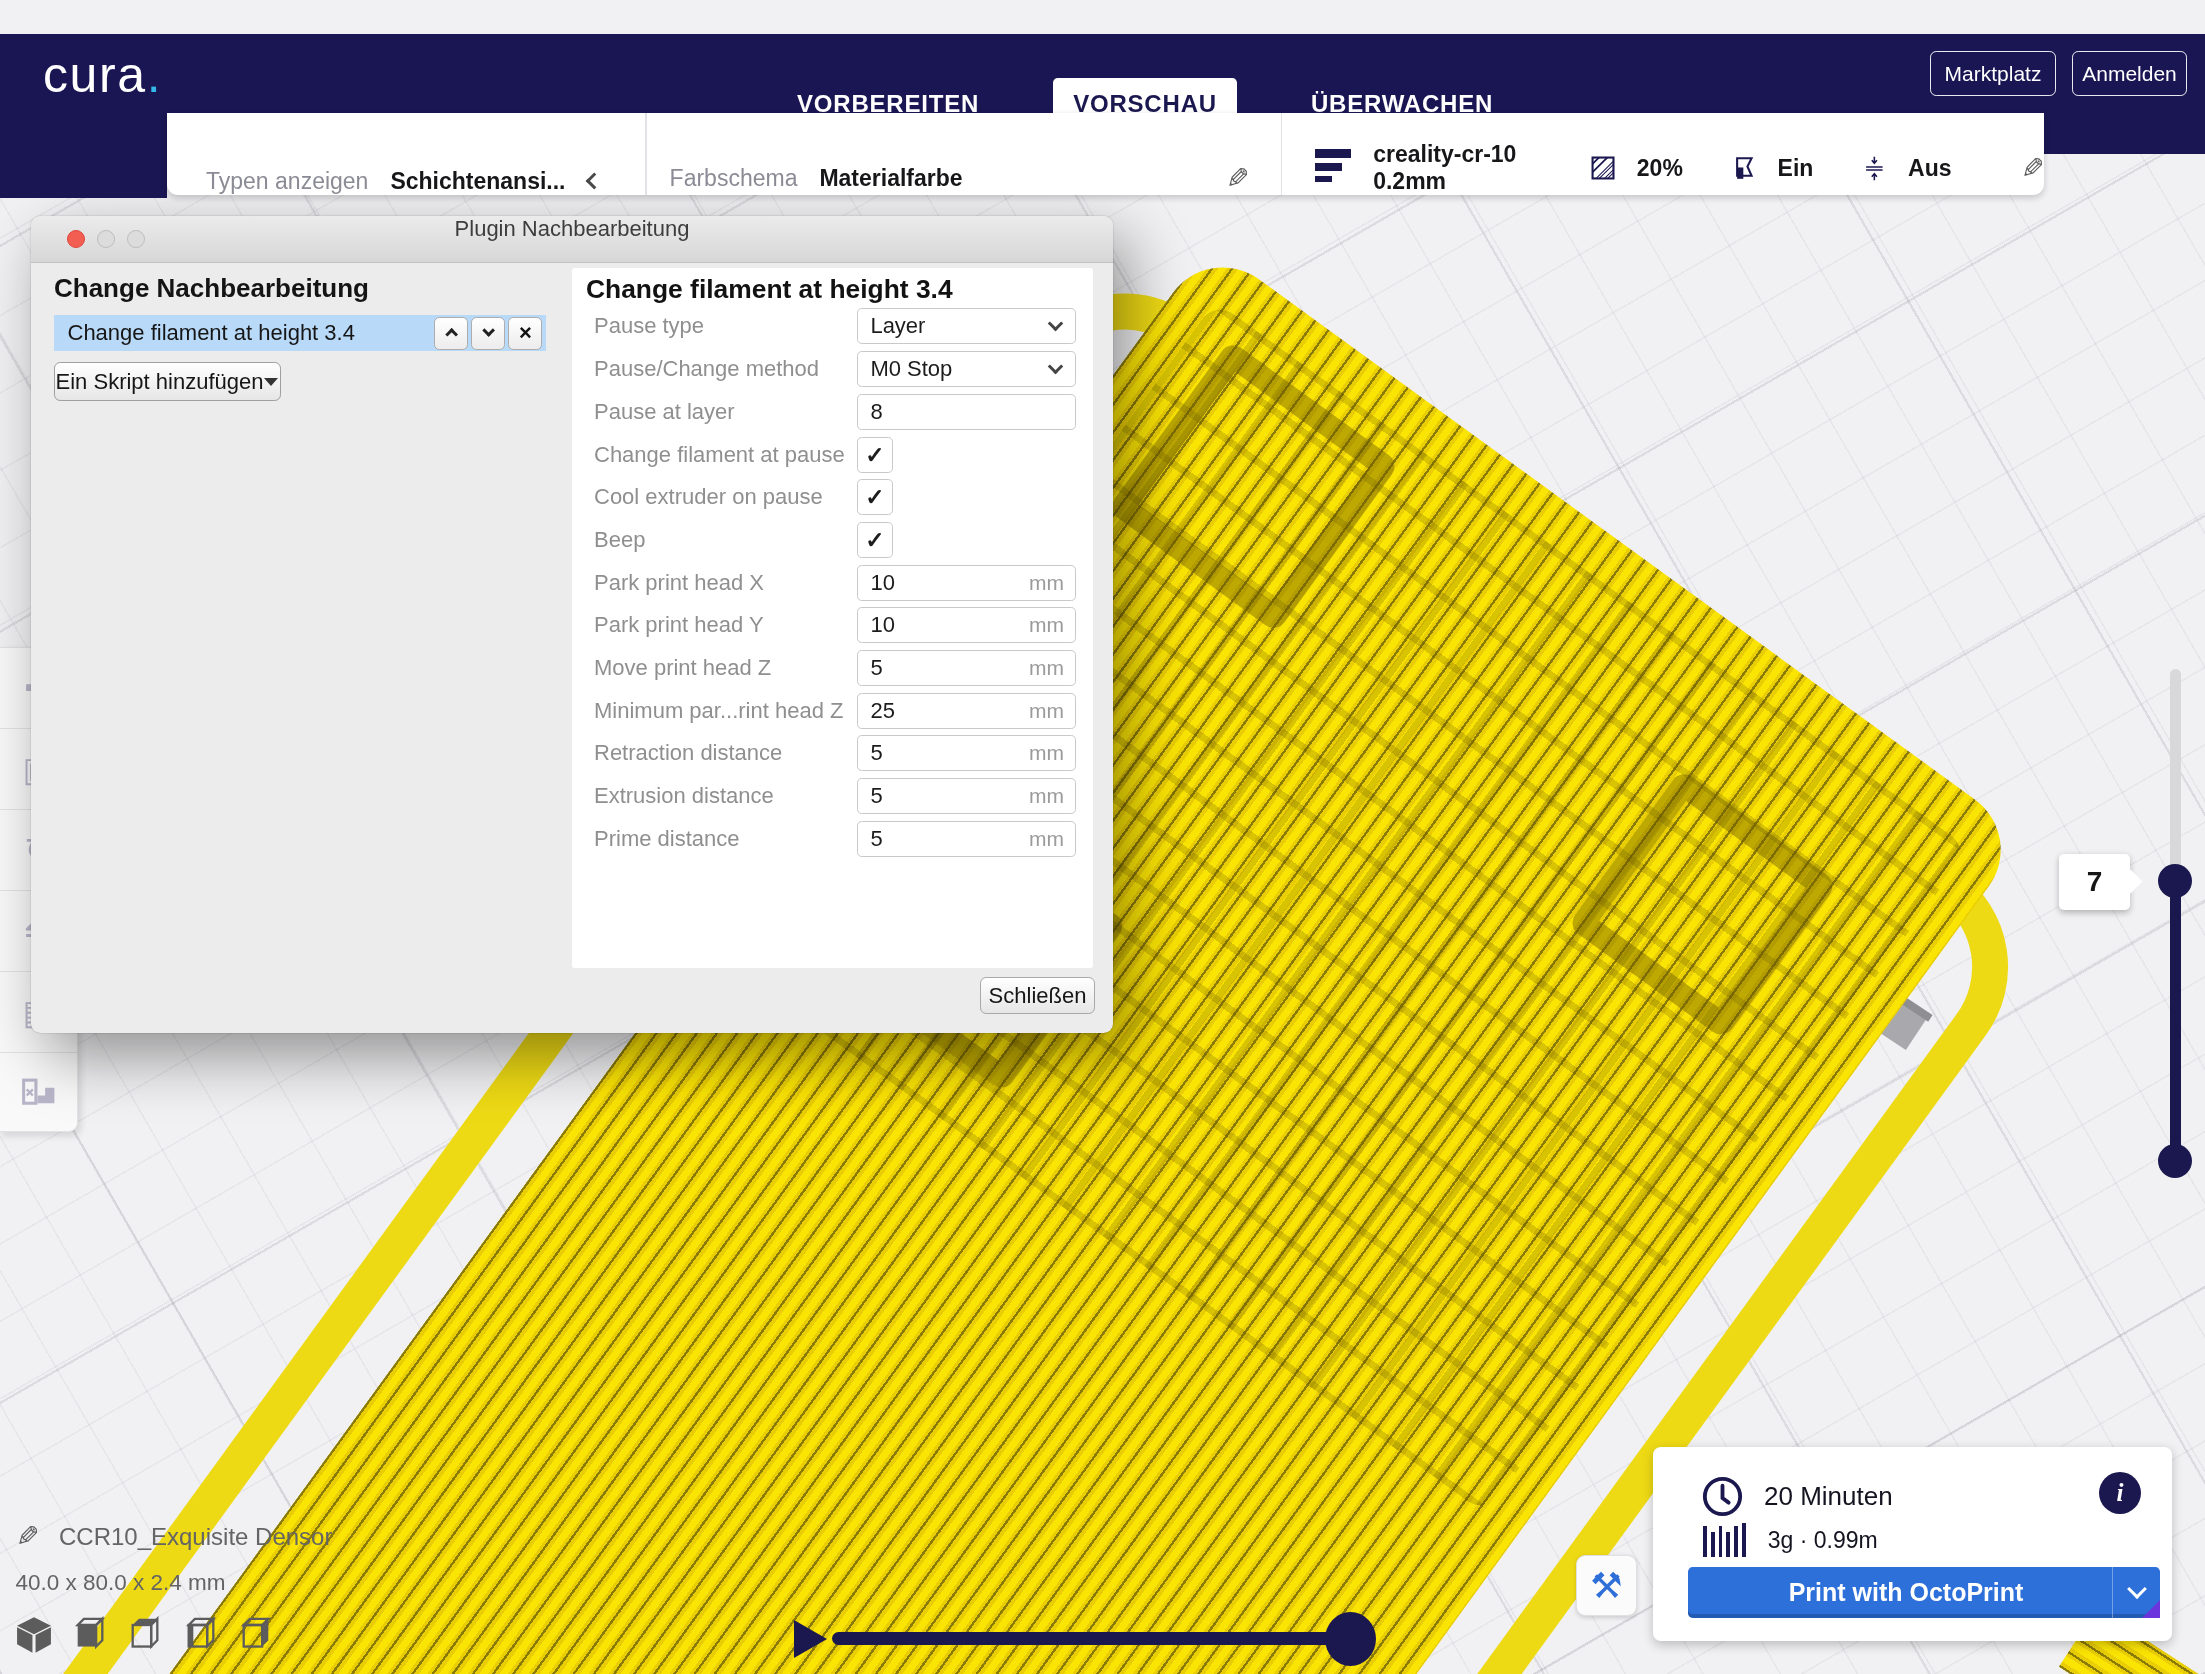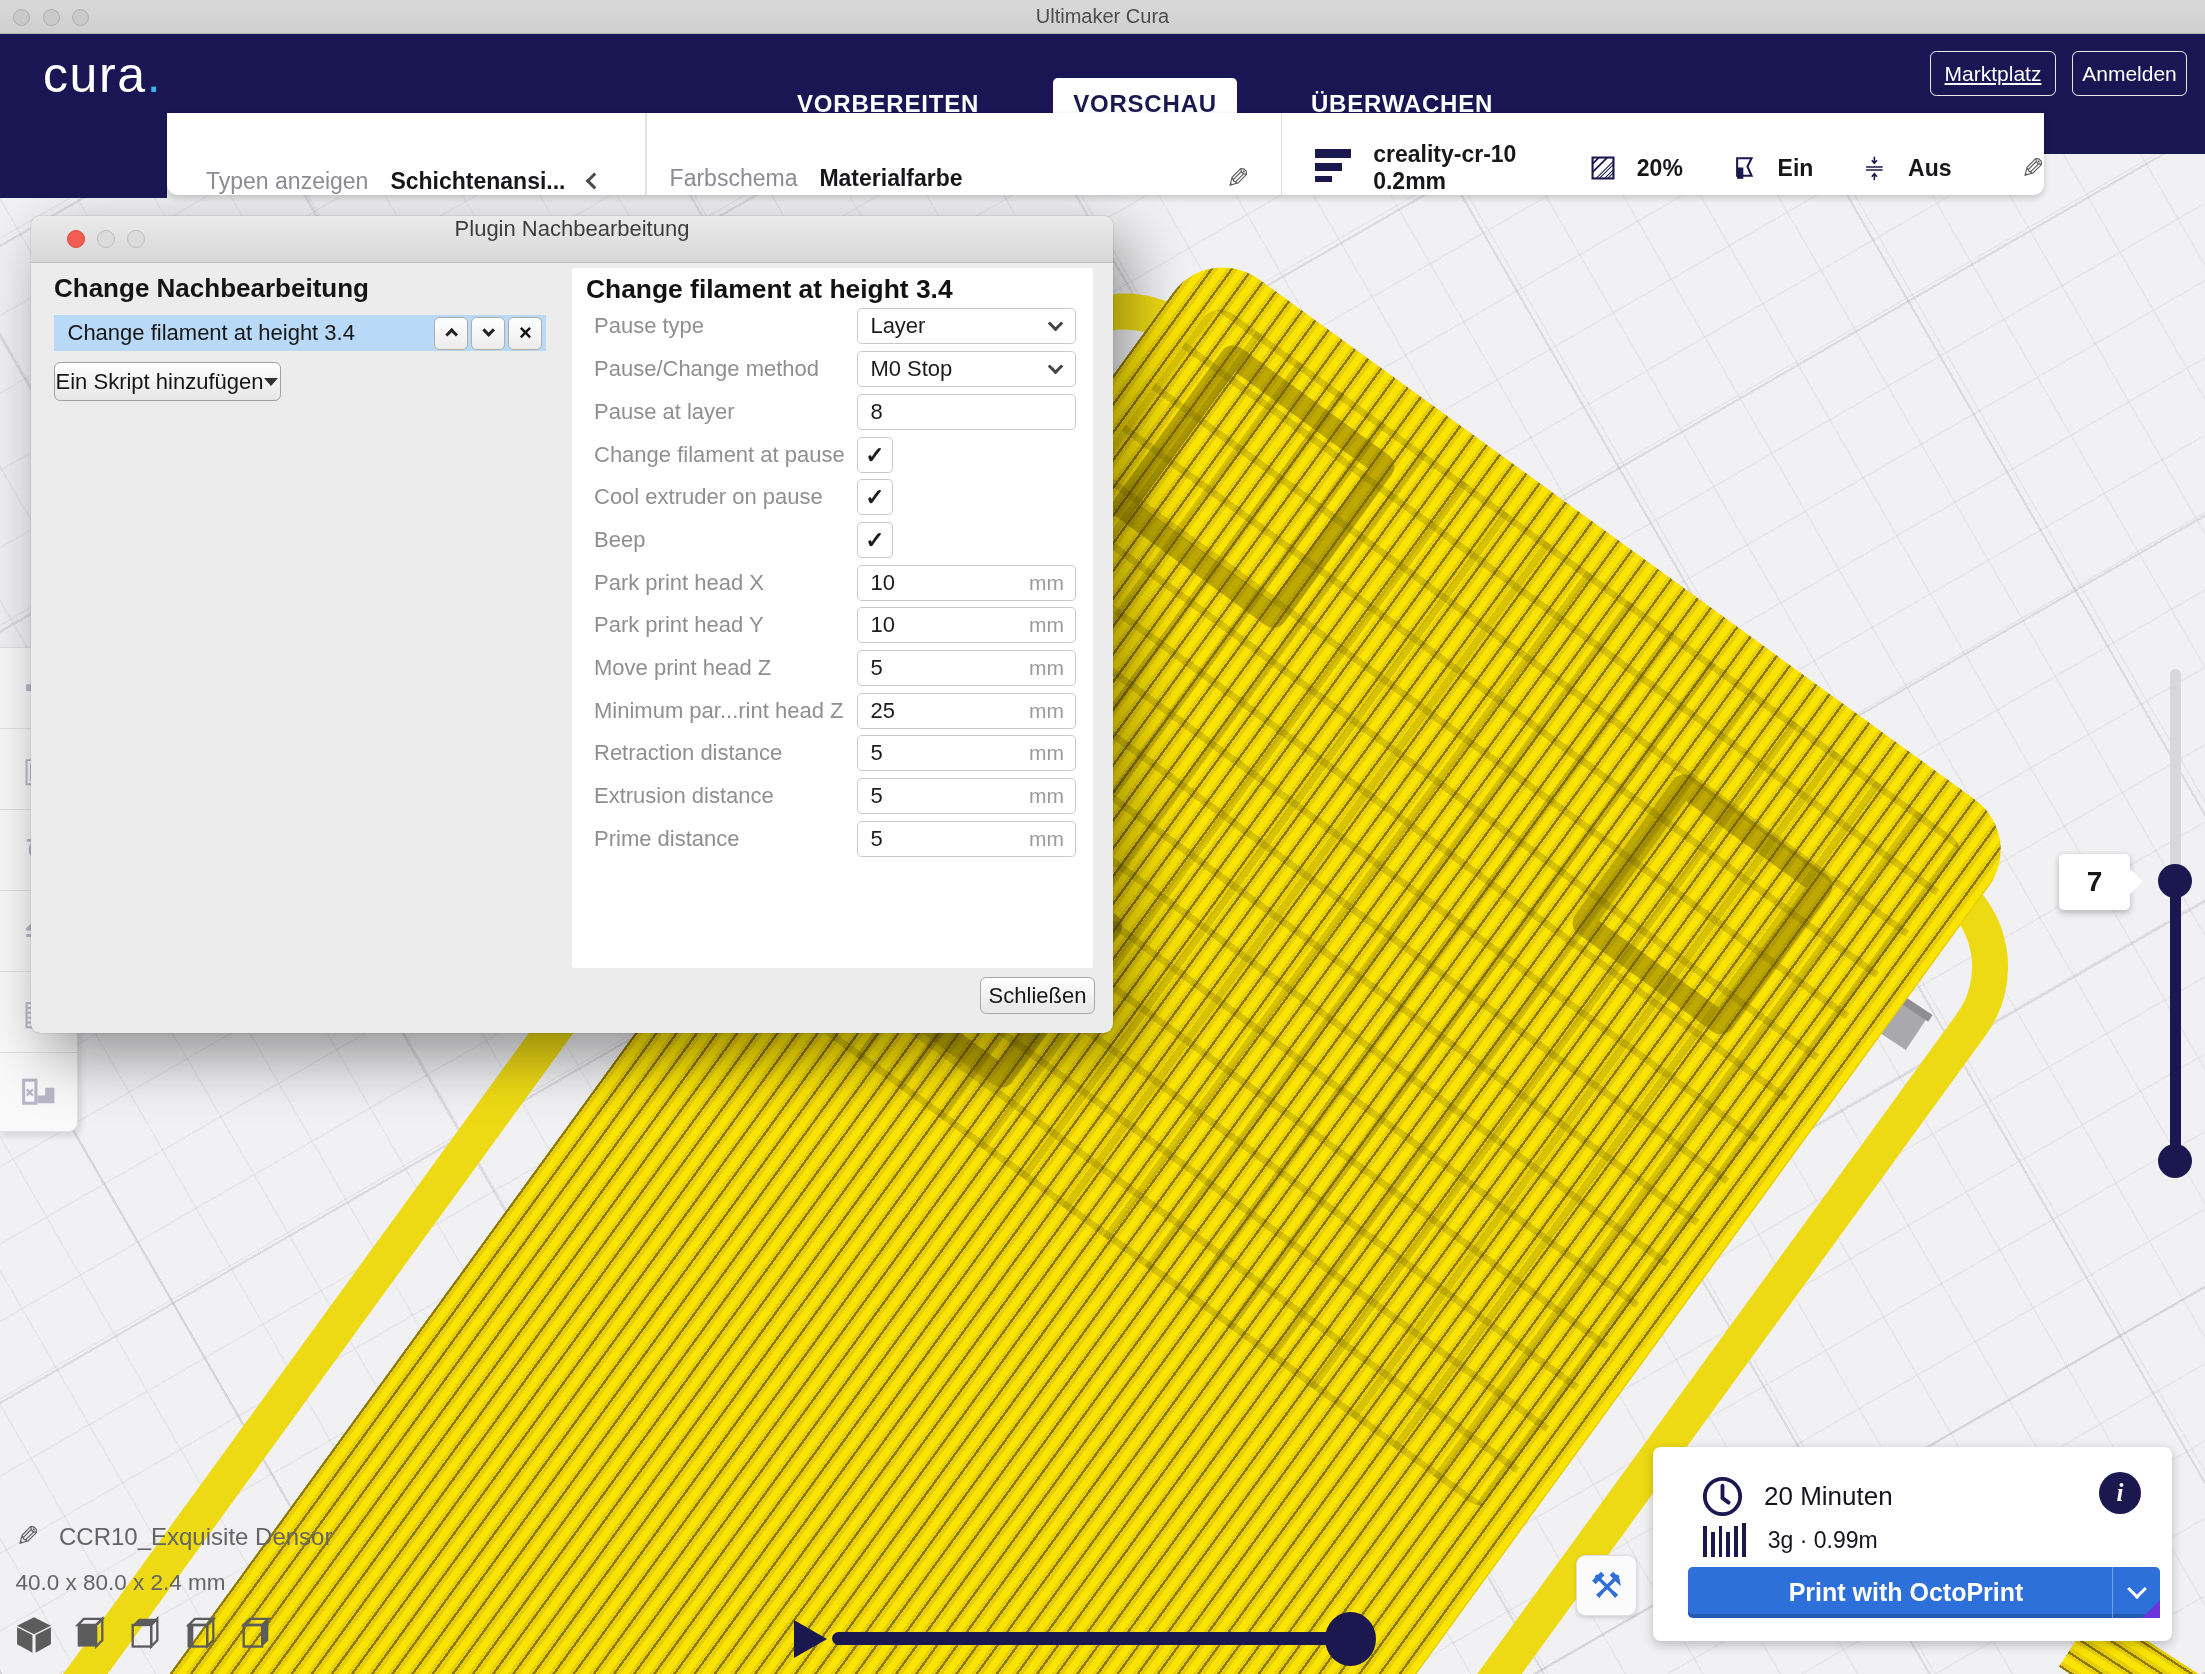--- a/index.html
+++ b/index.html
@@ -18,21 +18,21 @@
   
   #app-header { left:0; top:34px; width:2205px; height:120px; background:#191653; }
   #navy-left { left:0; top:113px; width:167px; height:85px; background:#191653; }
   #logo { left:43px; top:75px; color:#fff; font-size:50px; font-weight:400; letter-spacing:1.6px; }
   #logo .dot { color:#35b8e8; }
   #stage-tabs { left:777px; top:78px; display:flex; align-items:flex-end; gap:54px; }
   .stage-tab { color:#fff; font-size:24px; font-weight:bold; letter-spacing:0.8px; padding:12.4px 20px; border-radius:4.7px; cursor:default; }
   .stage-tab.active { background:#fff; color:#1b1850; }
   .hdr-btn { top:51px; height:45px; border:1.6px solid rgba(255,255,255,.9); border-radius:6.2px;
     color:#fff; font-size:21px; display:flex; align-items:center; justify-content:center; background:transparent; }
-  #btn-marketplace { left:1930px; width:126px;text-decoration:underline; }
+  #btn-marketplace { left:1930px; width:126px; }
   #btn-signin { left:2072px; width:115px; }
 
   
   #toolbar { left:167px; top:113px; width:1877px; height:82px; background:#ffffff;
     border-radius:0 0 11px 11px; box-shadow:0 2.3px 6.2px rgba(0,0,0,.18);
     display:flex; align-items:flex-end; }
   .tb-divider { width:1.6px; height:82px; background:#e2e2e6; }
   .tb-label { color:#8b8b95; font-size:23px; }
   .tb-value { color:#17171a; font-size:23px; font-weight:bold; }
   .tb-sec { display:flex; align-items:center; gap:22px; }
@@ -459,21 +459,15 @@
       <svg width="34" height="39" viewBox="0 0 44 50" style="margin-left:28px;">
         <path d="M22 2 L22 14 M17 9 L22 15 L27 9" stroke="#1b1850" stroke-width="3" fill="none"></path>
         <path d="M6 22 L38 22 M6 28 L38 28" stroke="#1b1850" stroke-width="3" fill="none"></path>
         <path d="M22 48 L22 36 M17 41 L22 35 L27 41" stroke="#1b1850" stroke-width="3" fill="none"></path>
       </svg>
       <span class="tb-value">Aus</span>
       <span class="pencil" style="margin-left:47px;">✎</span>
     </div>
   </div>
 
-  <div id="mac-bar" class="abs">
-    <span class="tl" style="left:13.2px;"></span>
-    <span class="tl" style="left:43px;"></span>
-    <span class="tl" style="left:72px;"></span>
-    <span class="title">Ultimaker Cura</span>
-  </div>
 
 </div>
 
 
 </body></html>

